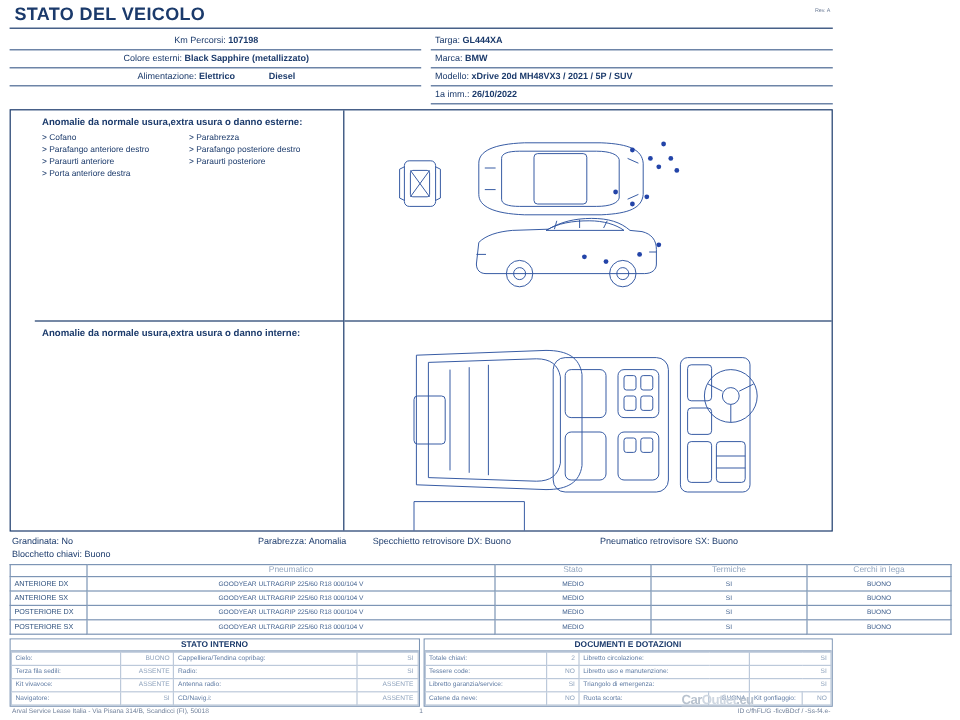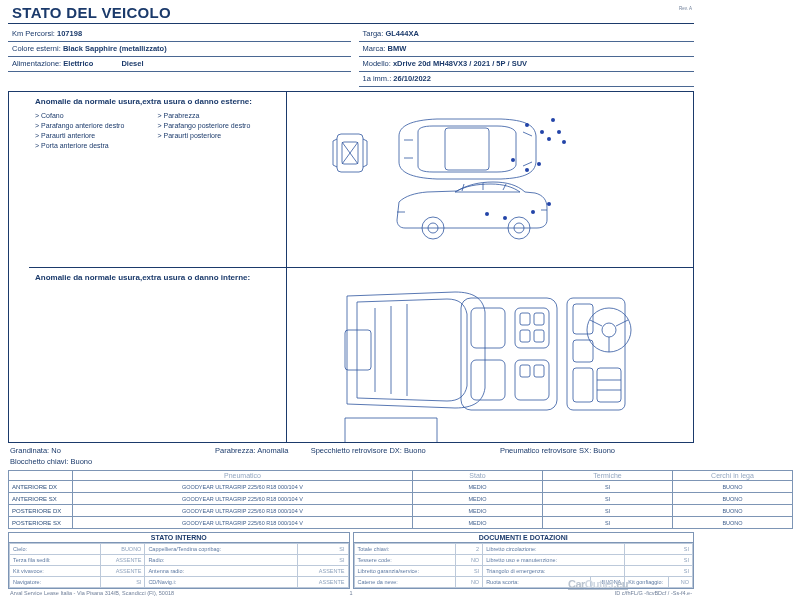--- a/index.html
+++ b/index.html
@@ -42,20 +42,21 @@
     margin: 2px 0 0 0;
   }
   
   .info-wrap {
     display: flex;
     margin-top: 3px;
   }
   .info-left {
     width: 392px;
     box-sizing: border-box;
+    text-align: center;
   }
   .info-right {
     width: 392px;
     box-sizing: border-box;
     padding-left: 8px;
   }
   .info-row {
     font-size: 7.5px;
     padding: 2px 2px 2px 4px;
     border-bottom: 0.6px solid #4a6792;

